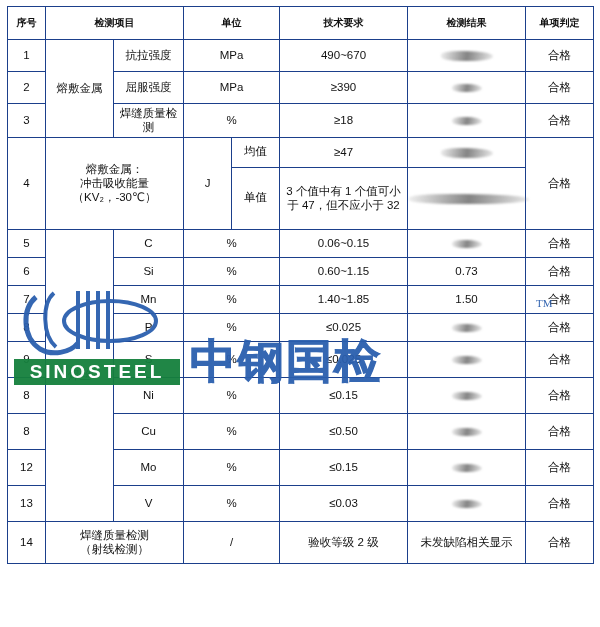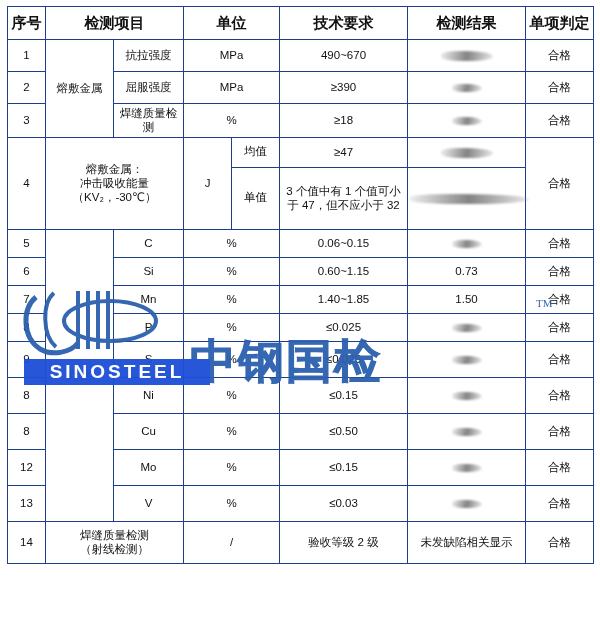--- a/index.html
+++ b/index.html
@@ -34,21 +34,21 @@
     font-weight: normal;
     font-size: 11.5px;
     text-align: center;
     vertical-align: middle;
     padding: 2px 1px;
     line-height: 1.25;
     color: #111;
     background: transparent;
   }
   table.inspection thead td {
-    font-size: 15px;
+    font-size: 10px;
     height: 28px;
     font-weight: bold;
   }
   td.num { font-size: 11.5px; }
   td.item { font-size: 11.5px; }
   td.unit { font-size: 11.5px; }
   td.req  { font-size: 11.5px; }
   td.res  { font-size: 11.5px; }
   td.judge{ font-size: 11.5px; }
   .group-label {
@@ -106,25 +106,25 @@
   #watermark .wm-tm {
     position: absolute;
     left: 524px;
     top: 12px;
     font-size: 11px;
     color: #2b5fae;
     font-family: "Liberation Serif", serif;
   }
   #watermark .wm-bar {
     position: absolute;
-    left: 12px;
+    left: 2px;
     top: 74px;
-    width: 186px;
+    width: 166px;
     height: 26px;
-    background: #1d4ed8;
+    background: #15803d;
   }
   #watermark .wm-bar span {
     display: block;
     text-align: center;
     color: #ffffff;
     font-family: "Liberation Sans", sans-serif;
     font-weight: bold;
     font-size: 19px;
     letter-spacing: 3px;
     line-height: 26px;

